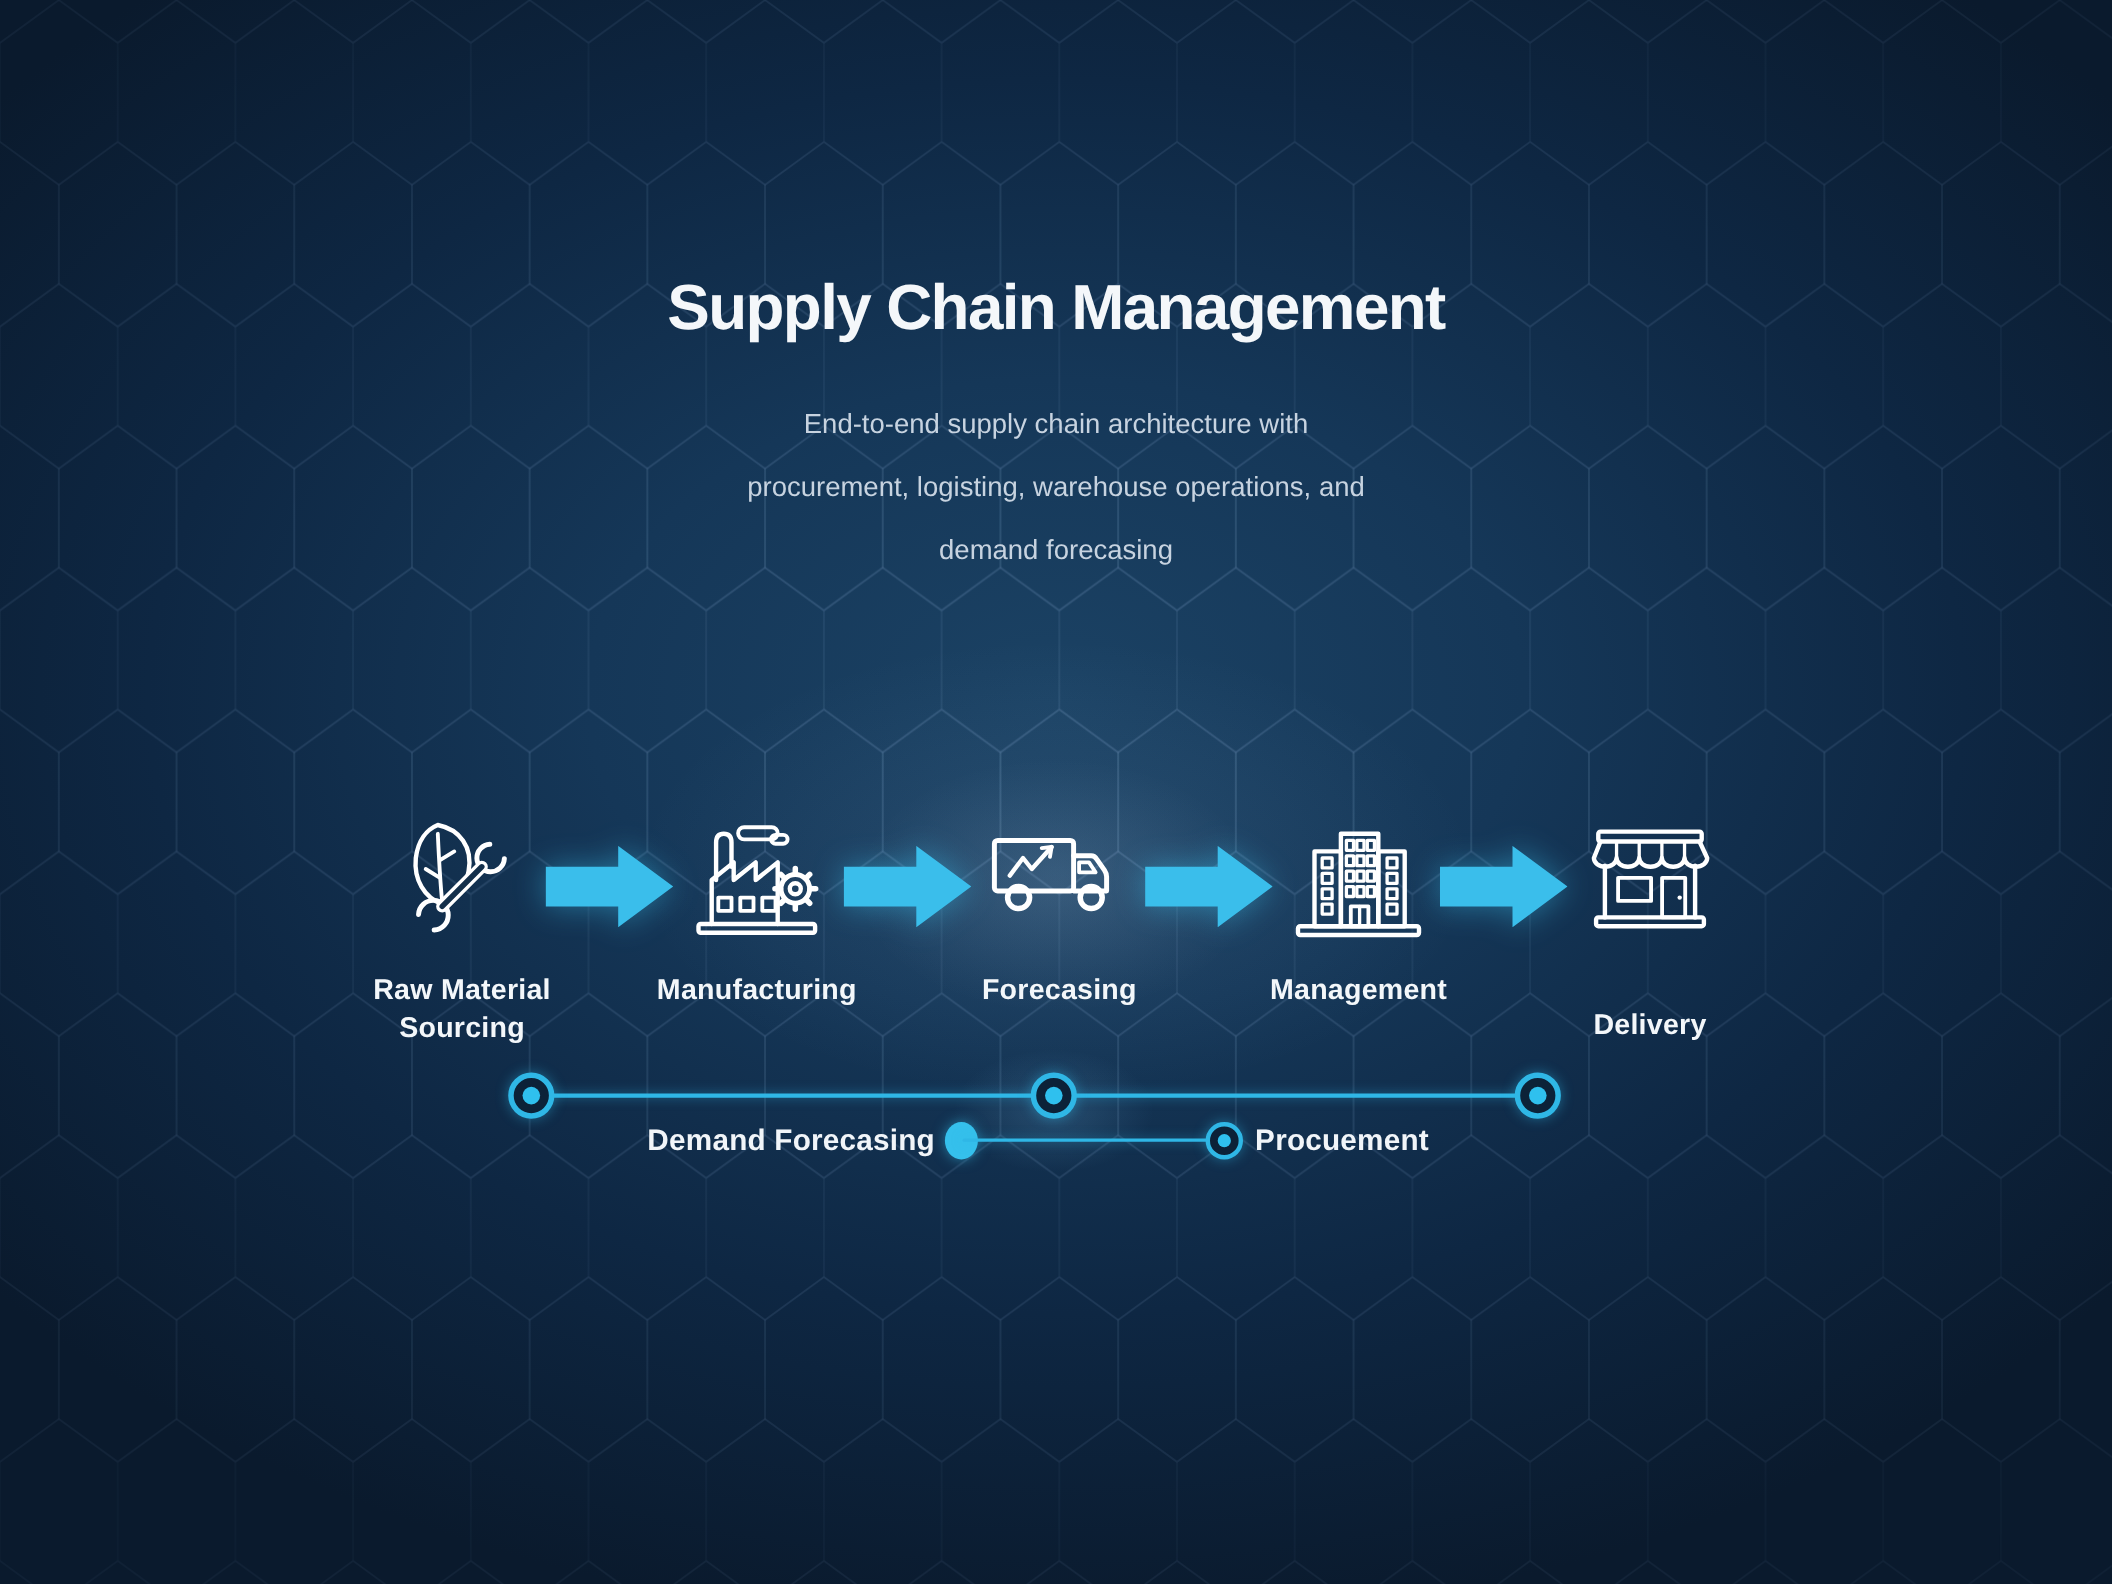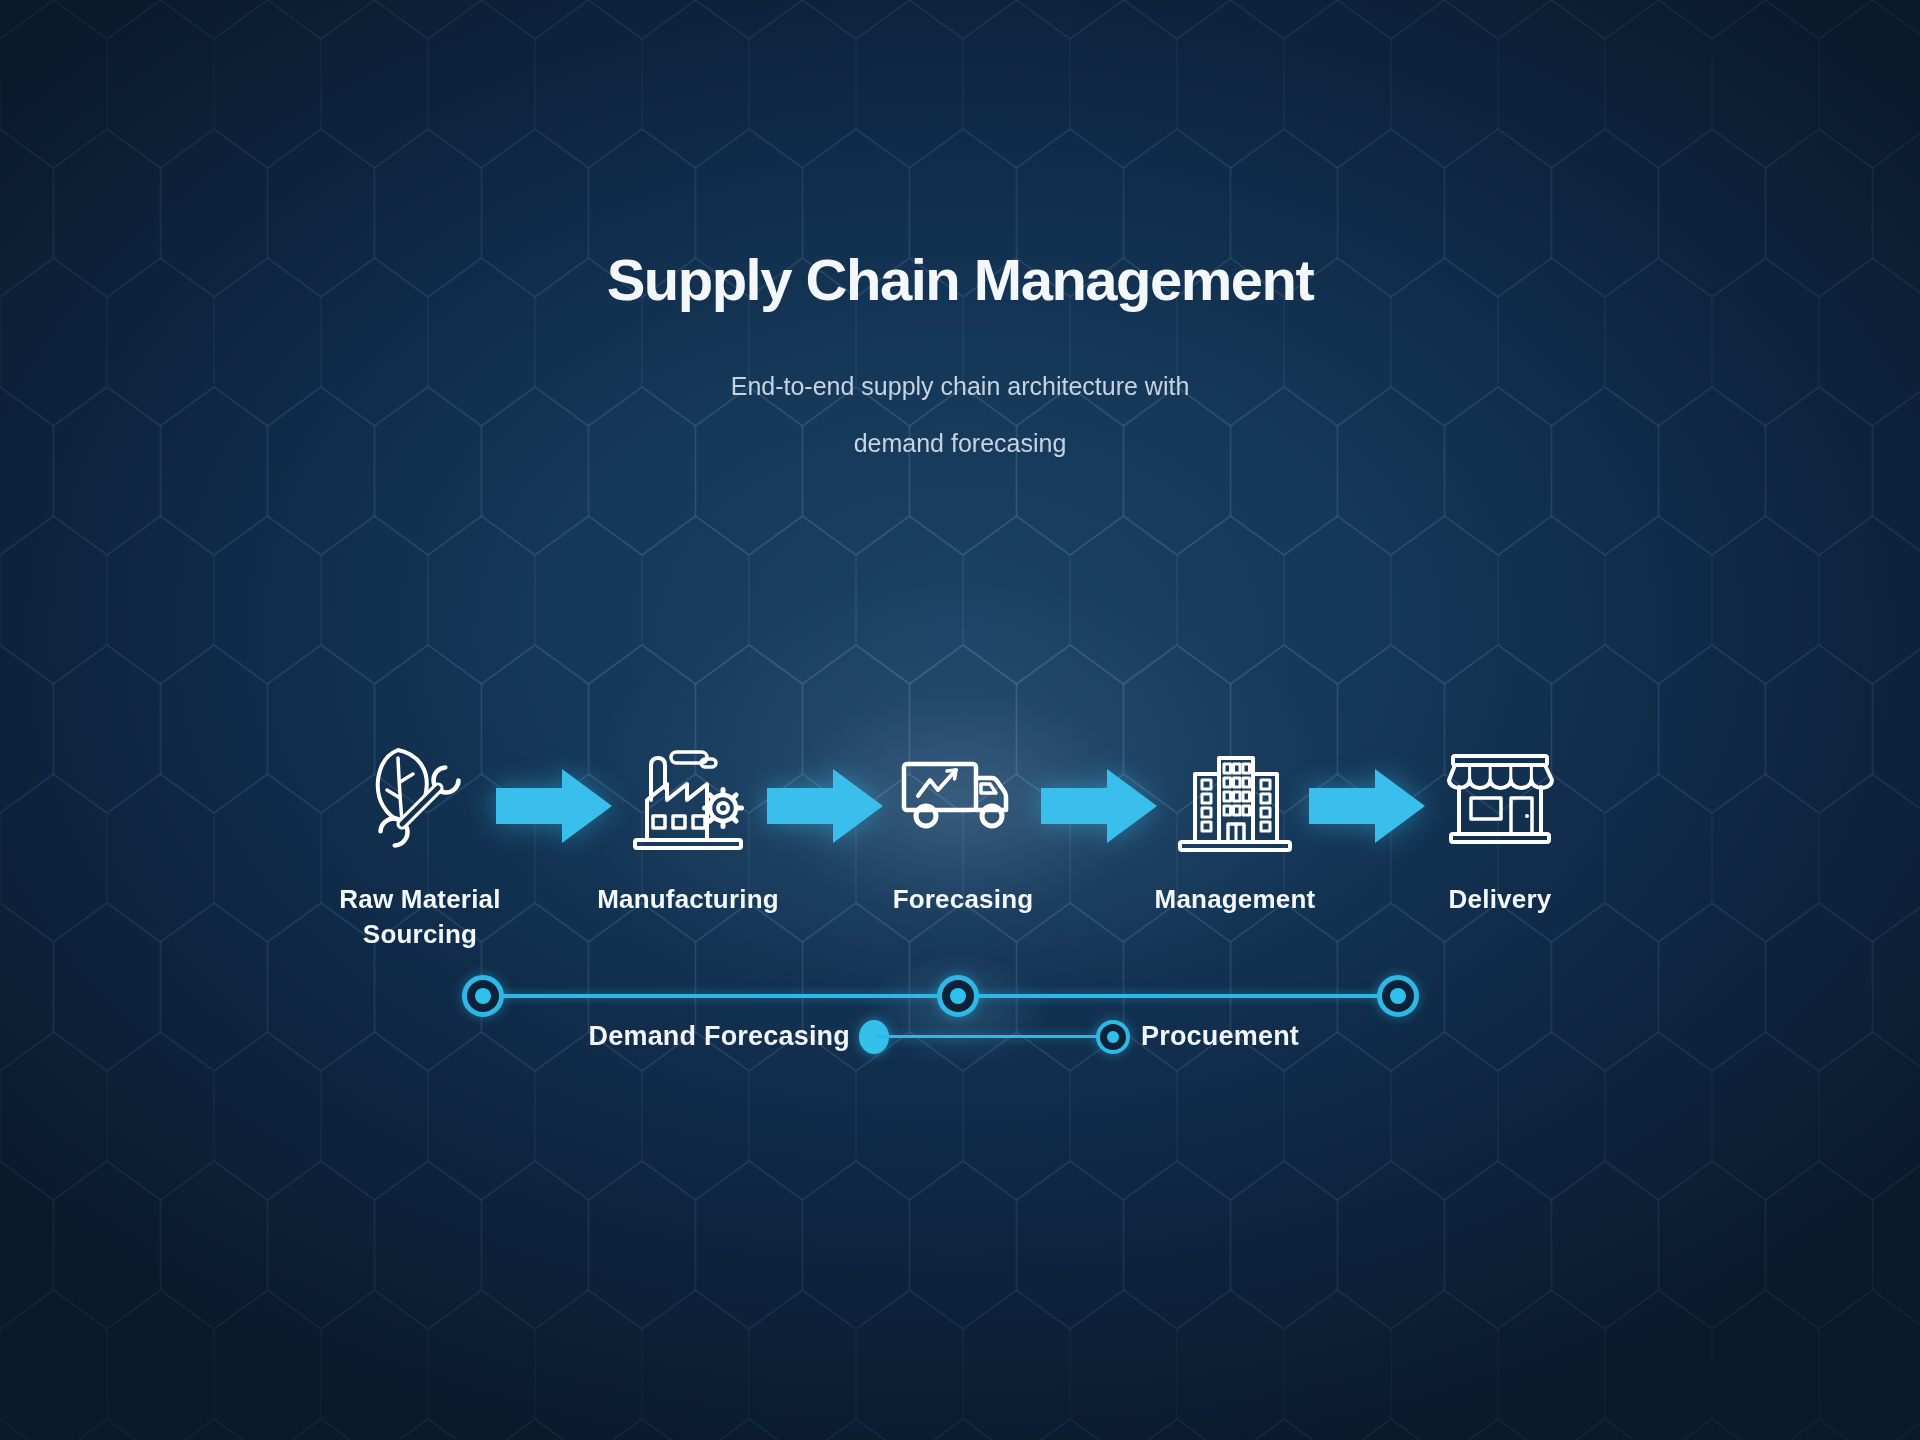--- a/index.html
+++ b/index.html
@@ -74,20 +74,21 @@
     <rect x="0" y="0" width="1920" height="1440" fill="url(#hexpat)"></rect>
   </svg>
 
   <div class="glow glow-center"></div>
   <div class="glow glow-arrows"></div>
   <div class="glow glow-node"></div>
 
   <h1 class="title">Supply Chain Management</h1>
   <div class="subtitle">
     <span>End-to-end supply chain architecture with</span>
+    <span>procurement, logisting, warehouse operations, and</span>
     <span>demand forecasing</span>
   </div>
 
   <div>
 
     <div class="stage" style="left:305px;">
       <svg class="icon" width="130" height="116" viewBox="0 0 130 116" stroke-width="4">
         <path d="M43,10 C63,14 75,30 71,52 C68,70 57,80 47,82 C31,76 21,60 23,40 C25,24 33,14 43,10 Z"></path>
         <path d="M47,80 C45,60 44,40 43,18" stroke-width="3.5"></path>
         <path d="M45,58 L32,50 M45,42 L58,34" stroke-width="3.5"></path>
@@ -165,21 +166,21 @@
             <rect x="91" y="54" width="9" height="9"></rect>
           <rect x="91" y="68" width="9" height="9"></rect>
             <rect x="91" y="82" width="9" height="9"></rect>
         </g>
         <rect x="58" y="84" width="16" height="18" stroke-width="3.5"></rect>
         <path d="M66,84 V102" stroke-width="3"></path>
       </svg>
       <div class="stage-label">Management</div>
     </div>
 
-    <div class="stage" style="left:1385px;">
+    <div class="stage" style="left:1385px;gap:32px;">
       <svg class="icon" width="130" height="116" viewBox="0 0 130 116" stroke-width="4">
         <rect x="18" y="16" width="94" height="9" rx="2"></rect>
         <path d="M20,25 L14,40 a10.3,8 0 0 0 20.6,0 a10.3,8 0 0 0 20.6,0 a10.3,8 0 0 0 20.6,0 a10.3,8 0 0 0 20.6,0 a10.3,8 0 0 0 20.6,0 L110,25"></path>
         <g stroke-width="3">
           <path d="M34.6,26 V42"></path>
             <path d="M55.2,26 V42"></path>
             <path d="M75.8,26 V42"></path>
             <path d="M96.4,26 V42"></path>
         </g>
         <path d="M24,47 V94 M106,47 V94"></path>

